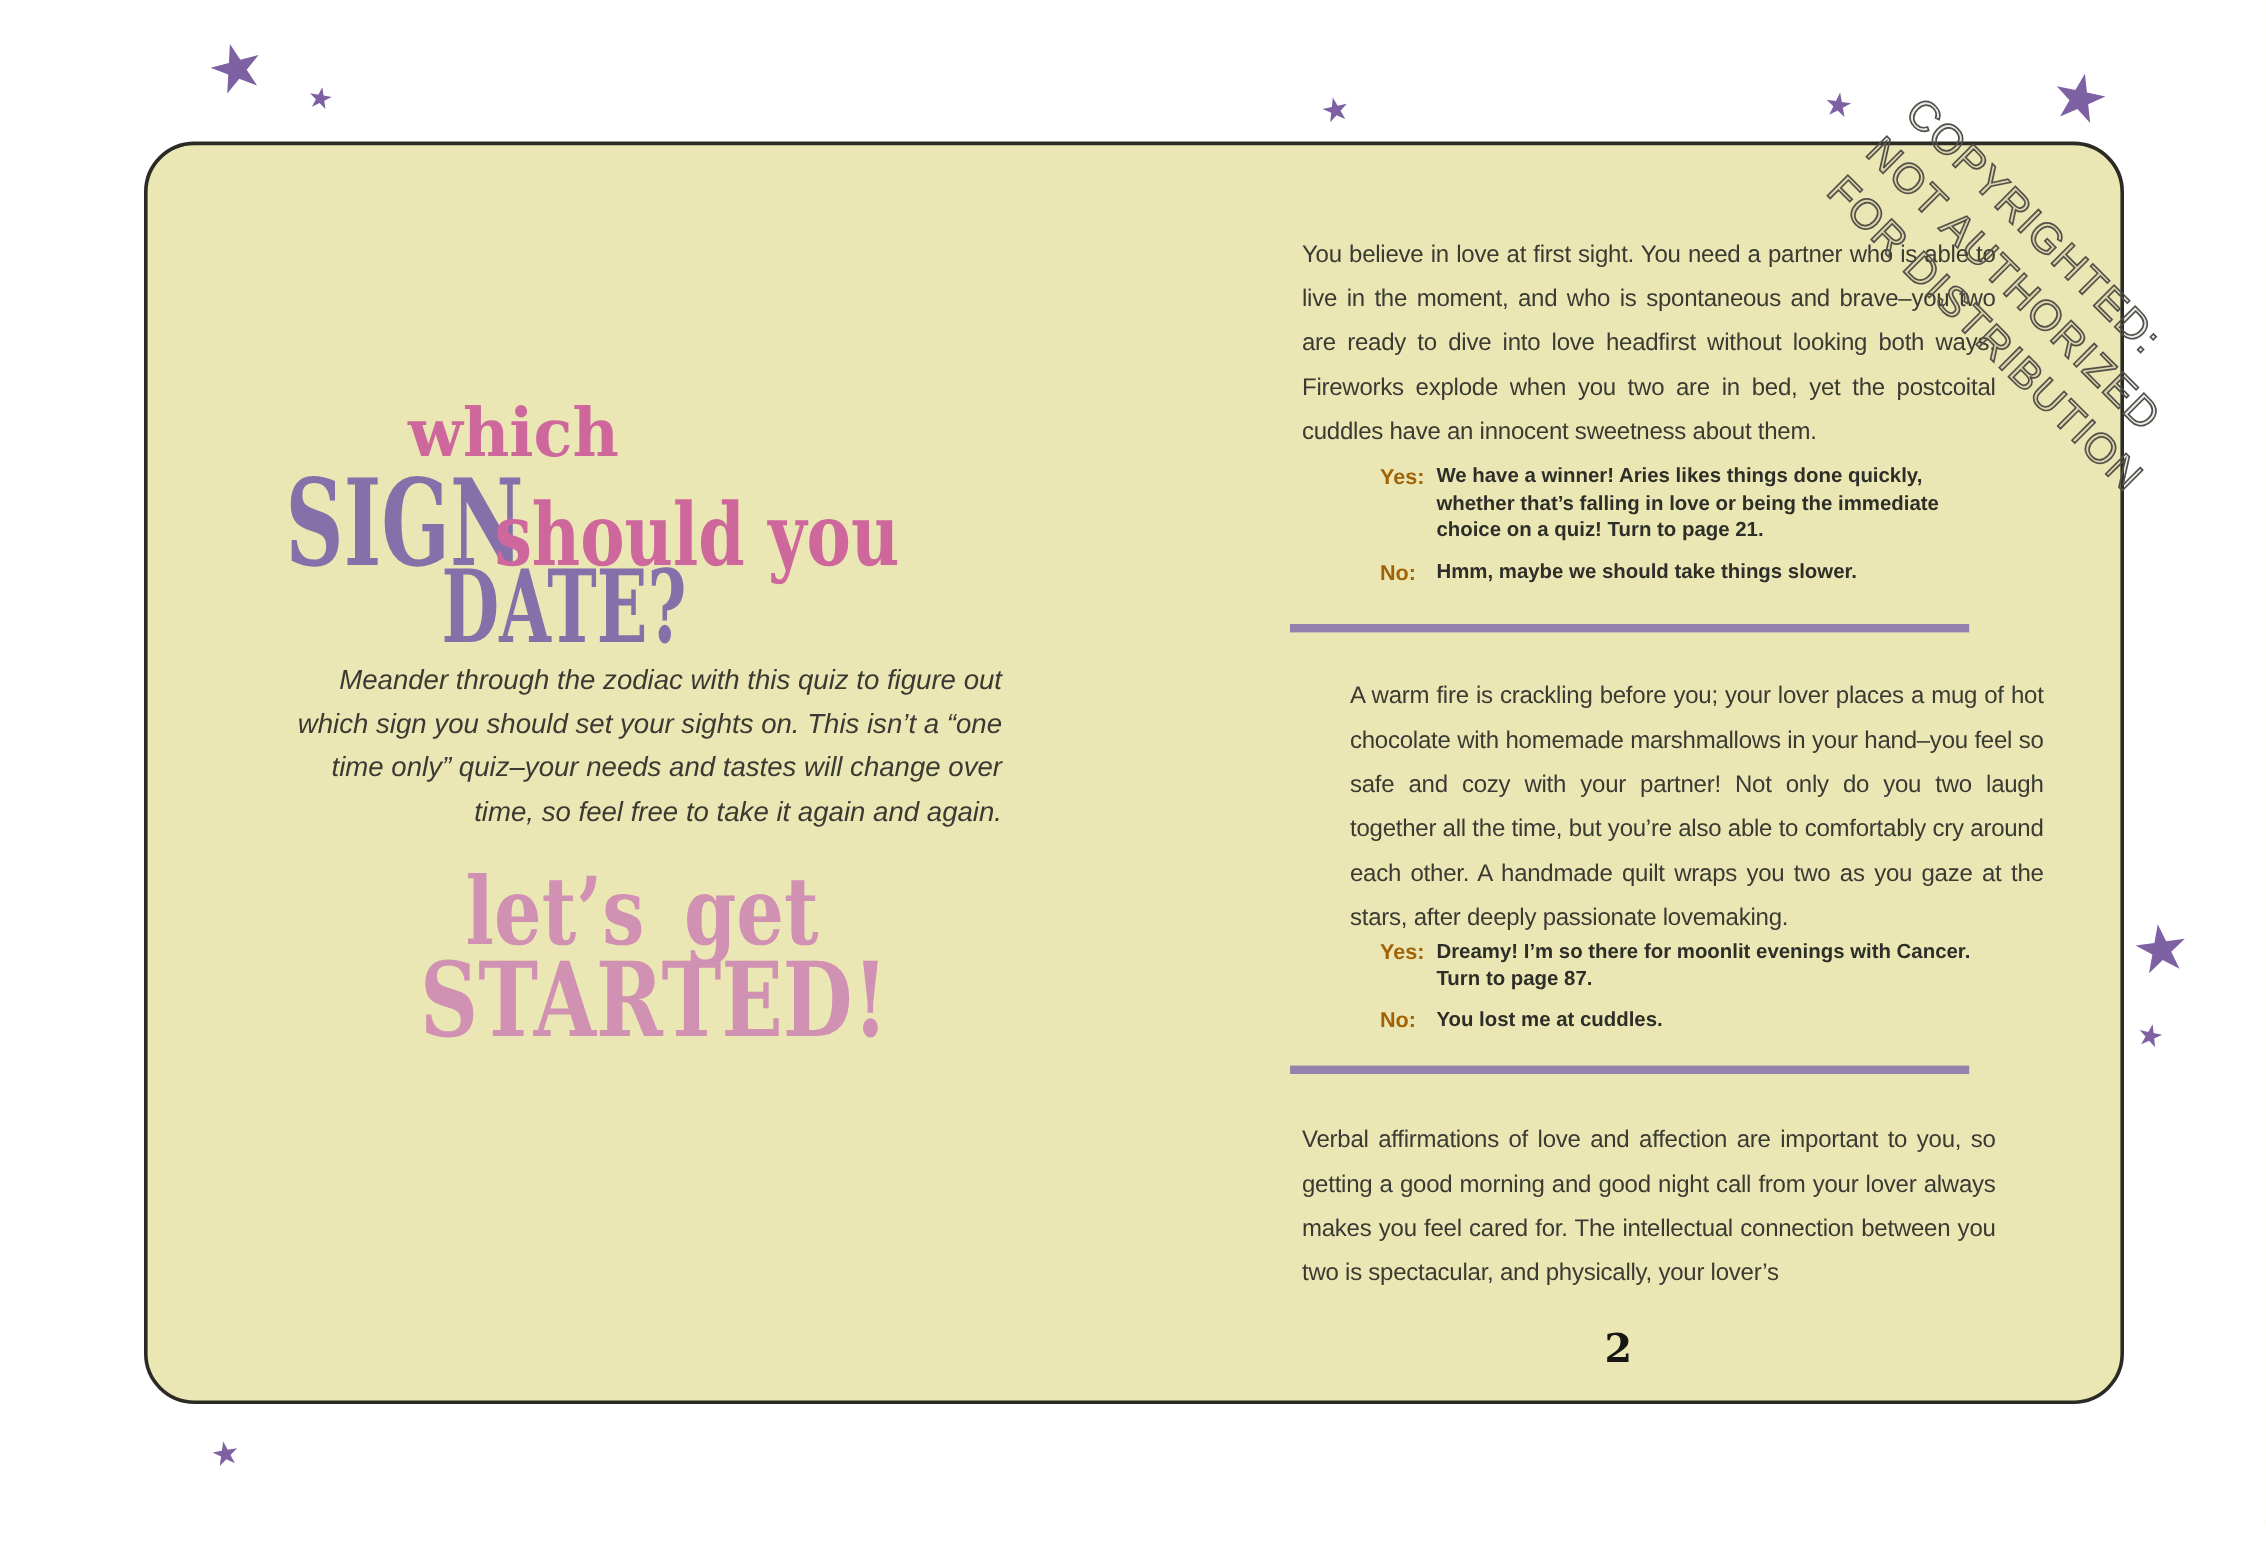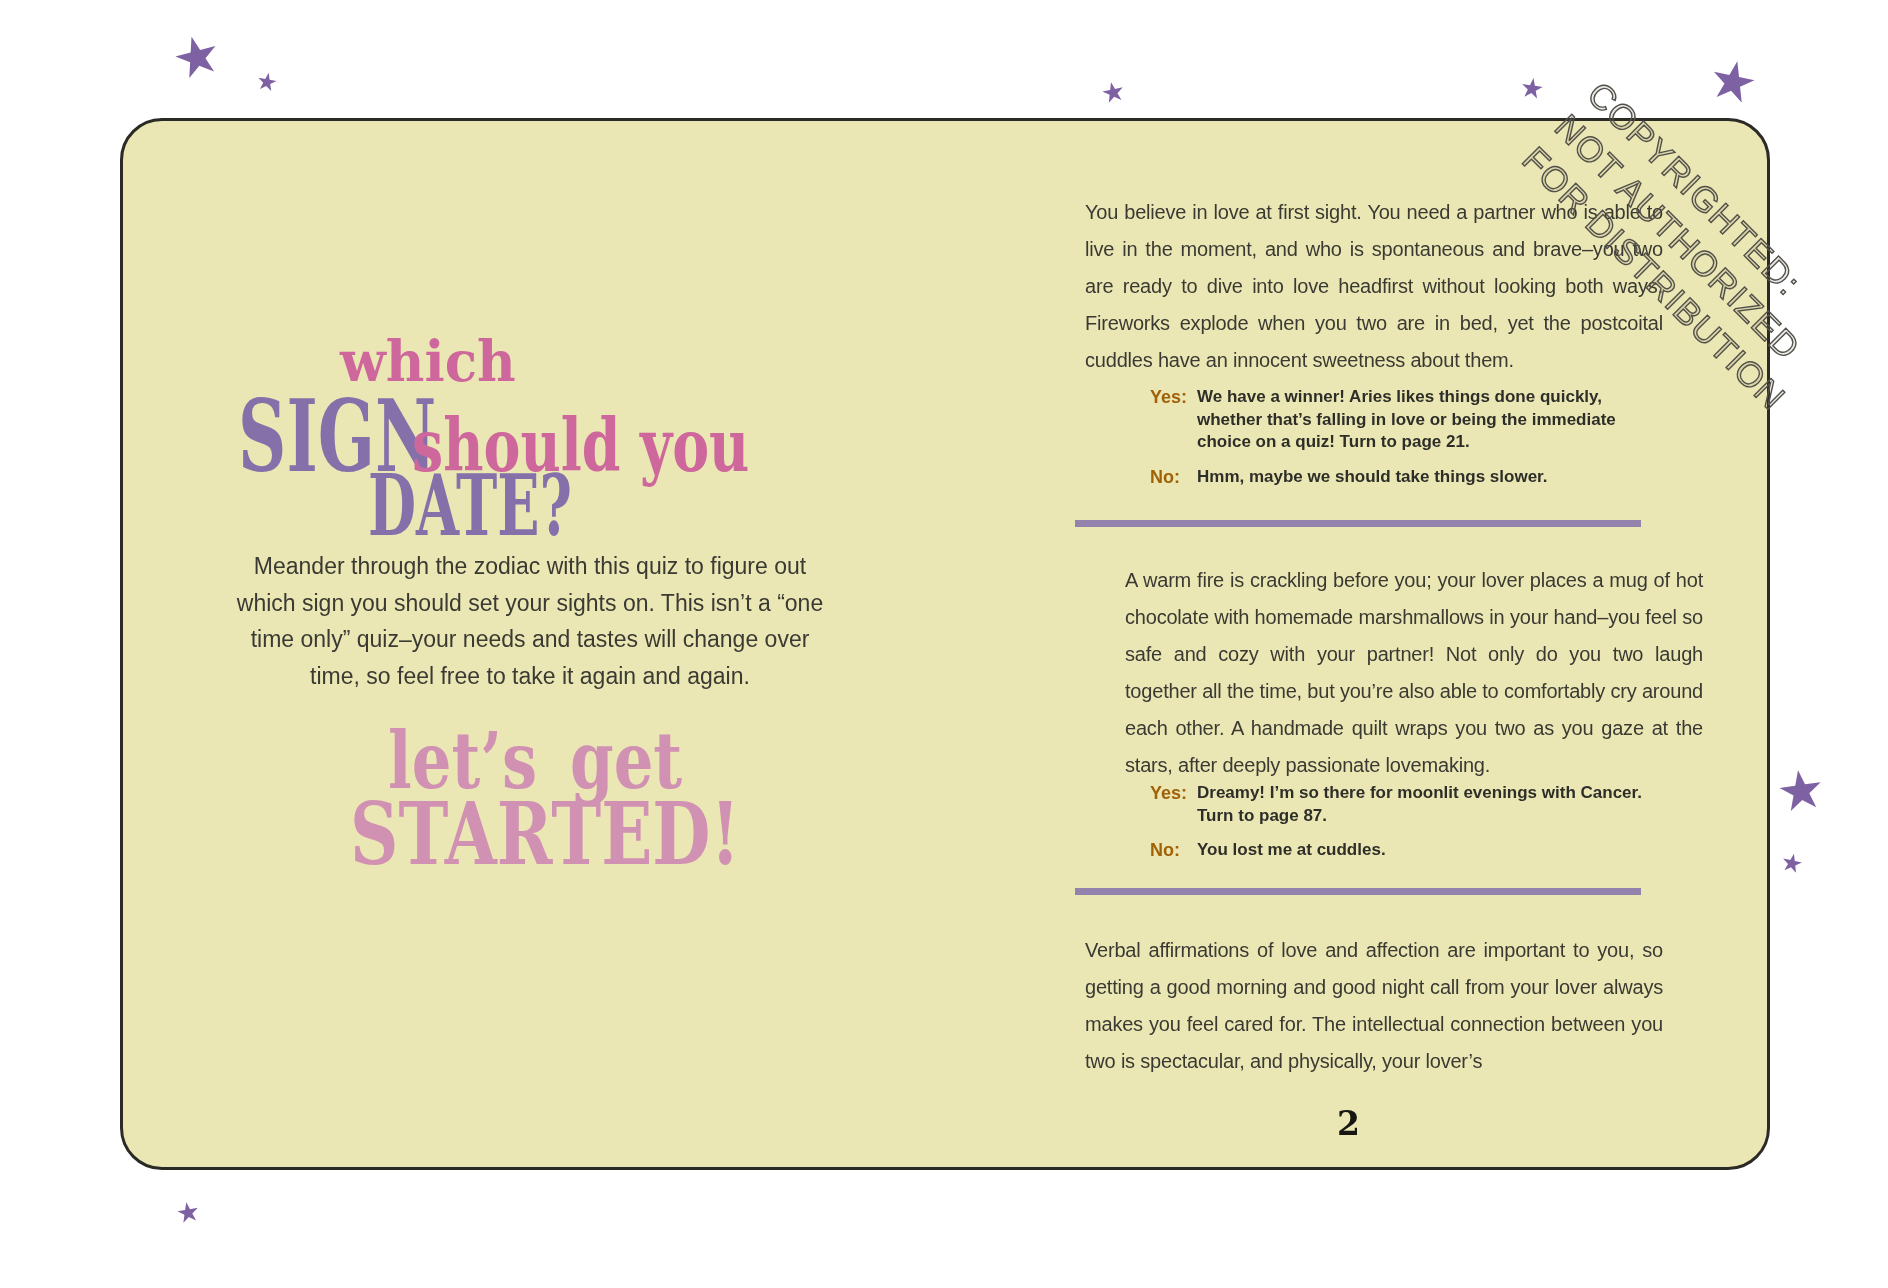--- a/index.html
+++ b/index.html
@@ -45,21 +45,21 @@
     font-family:"DejaVu Serif", serif; font-weight:900; transform-origin:0 0;
   }
   .t-which     {left:340px; top:333px; font-size:56px;  color:var(--pink);   transform:scaleX(0.95);}
   .t-sign      {left:238px; top:386px; font-size:100px; color:var(--purple); transform:scaleX(0.67);}
   .t-shouldyou {left:412px; top:410px; font-size:72px;  color:var(--pink);   transform:scaleX(0.77);}
   .t-date      {left:368px; top:464px; font-size:84px;  color:var(--purple); transform:scaleX(0.66);}
   .t-letsget   {left:388px; top:722px; font-size:78px;  color:var(--light-pink); transform:scaleX(0.80); word-spacing:14px;}
   .t-started   {left:350px; top:791px; font-size:86px;  color:var(--light-pink); transform:scaleX(0.78);}
   .intro{
     position:absolute; left:225px; top:548px; width:610px;
-    font-size:23px; line-height:36.5px; text-align:center; color:var(--body-text);
+    font-size:23px; line-height:36.5px; text-align:right; color:var(--body-text);font-style:italic;
   }
   
   .q-text{
     position:absolute; left:1085px; width:578px;
     font-size:20px; line-height:37px; letter-spacing:-0.2px;
     text-align:justify; color:var(--body-text);
   }
   .q1{top:194px;} .q2{top:562px;margin-left:40px;} .q3{top:932px;}
   .answers{position:absolute; left:1150px; width:512px;}
   .a1{top:386px;} .a2{top:782px;}

